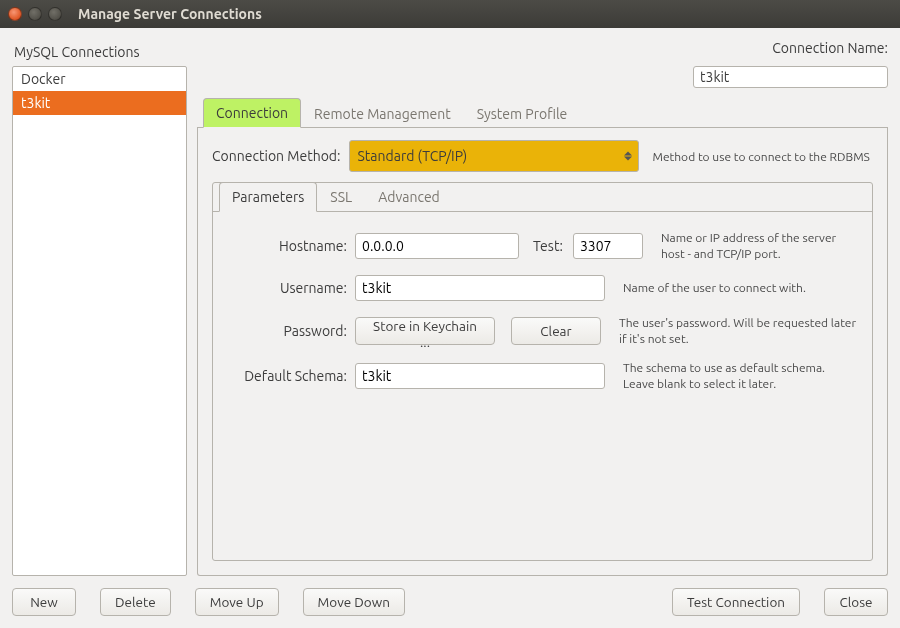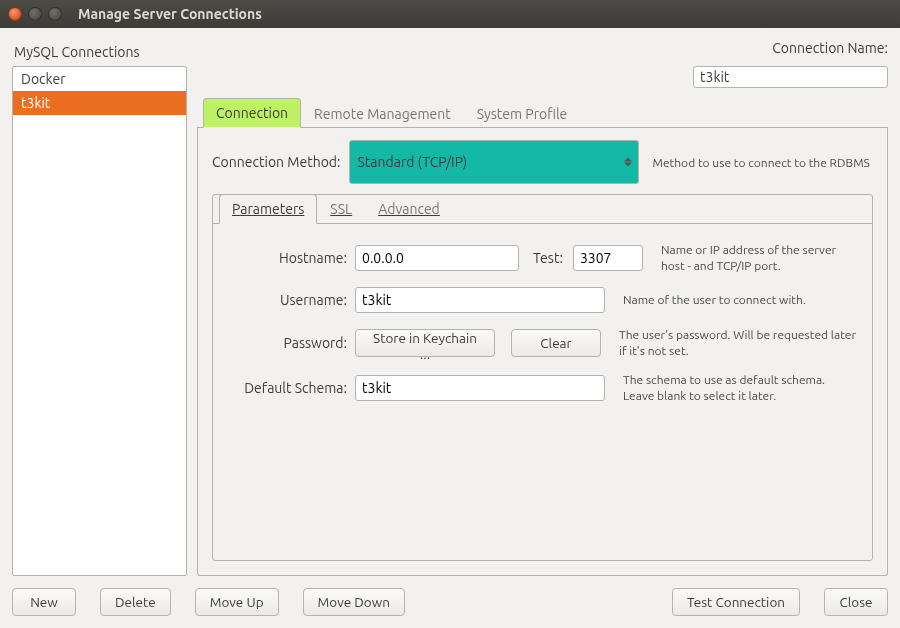--- a/index.html
+++ b/index.html
@@ -159,24 +159,24 @@
   .method-row .mlabel {
     font-size: 14px;
     white-space: nowrap;
   }
   .select-wrap {
     position: relative;
     flex: 0 0 290px;
   }
   .select-field {
     width: 100%;
-    height: 44px;
+    height: 32px;
     border: 1px solid #b6b3ac;
     border-radius: 3px;
-    background: #14b8a6;
+    background: #eab308;
     display: flex;
     align-items: center;
     padding: 0 26px 0 8px;
     font-size: 14px;
     cursor: default;
   }
   .select-spinner {
     position: absolute;
     right: 6px;
     top: 50%;
@@ -212,21 +212,20 @@
     display: flex;
     flex-direction: column;
     min-height: 0;
     padding-bottom: 8px;
   }
   .subtabstrip {
     display: flex;
     border-bottom: 1px solid #b6b3ac;
     padding-left: 6px;
     margin-top: -1px;
-    text-decoration: underline;
   }
   .subtab {
     padding: 6px 12px;
     font-size: 14px;
     color: #7a766f;
     border: 1px solid transparent;
     border-bottom: none;
     margin-bottom: -1px;
     border-radius: 4px 4px 0 0;
     cursor: default;

